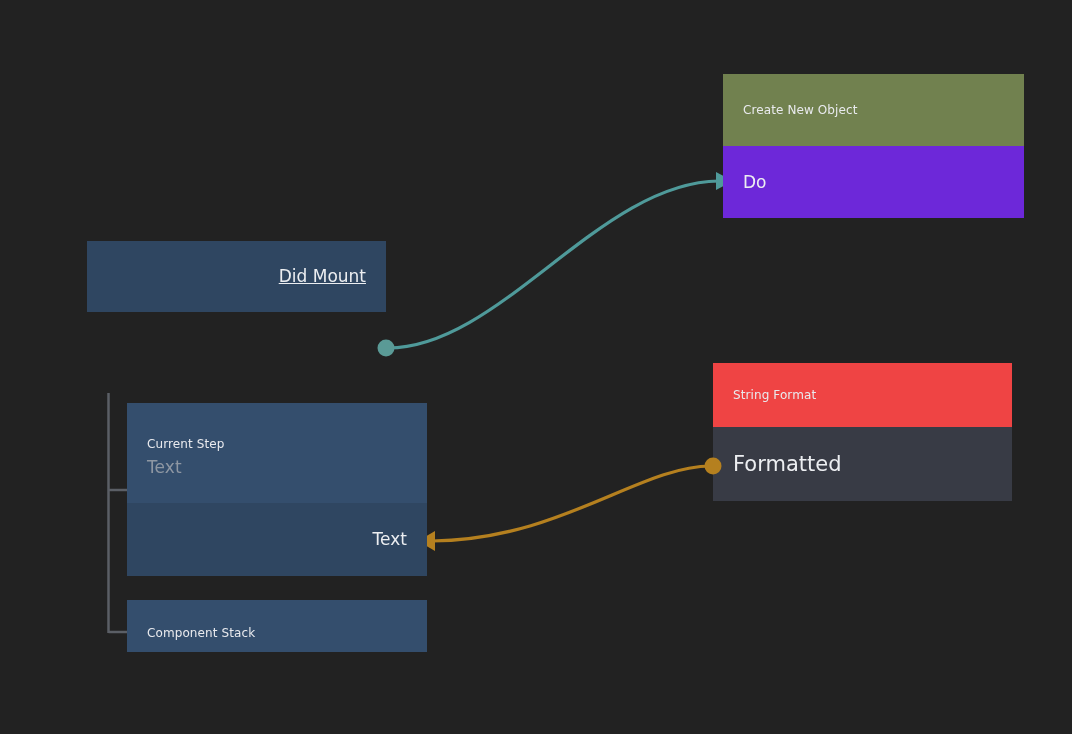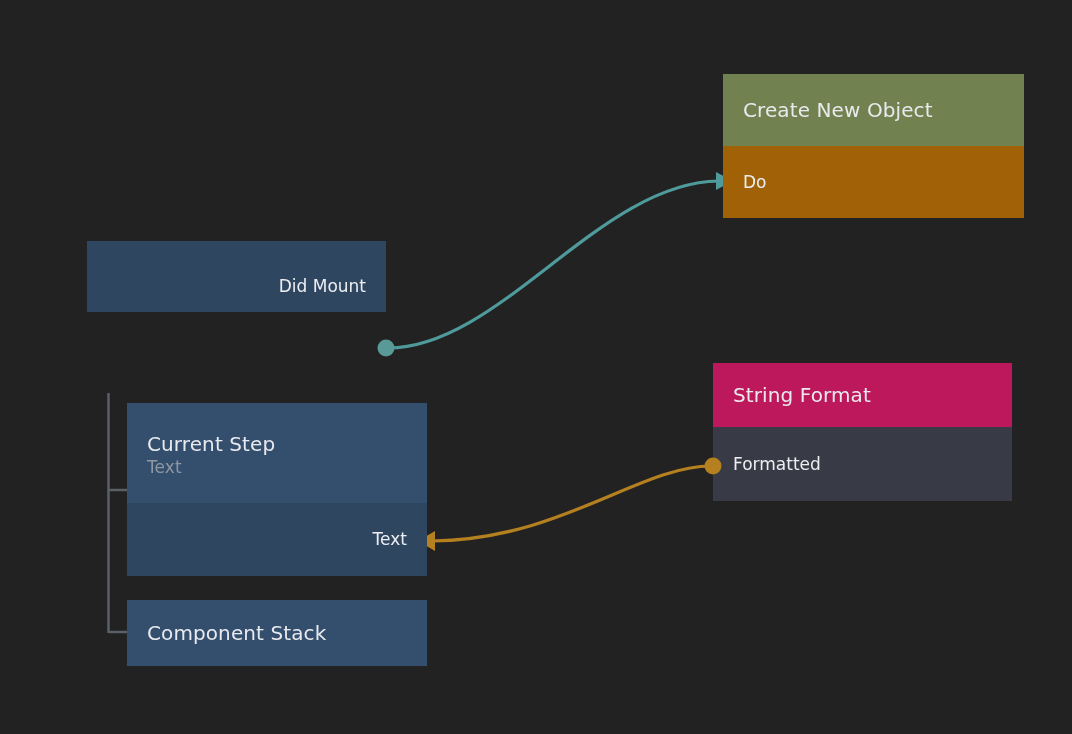--- a/index.html
+++ b/index.html
@@ -31,21 +31,21 @@
     overflow: hidden;
   }
   .node-header {
     box-sizing: border-box;
     display: flex;
     flex-direction: column;
     justify-content: center;
     padding: 0 20px;
   }
   .node-title {
-    font-size: 20px;
+    font-size: 12px;
     line-height: 25px;
     color: #e9eaee;
     letter-spacing: 0.1px;
     white-space: nowrap;
   }
   .node-subtitle {
     font-size: 17px;
     line-height: 21px;
     color: #8e97a3;
     letter-spacing: 0.1px;
@@ -68,43 +68,43 @@
     right: 20px;
   }
   .port-row.in {
     left: 20px;
   }
 
   
   .n-popup { left: 87px; top: 241px; width: 299px; height: 142px; }
   .n-popup .node-header { height: 71px; background: #344e6d; }
   .n-popup .node-body   { height: 71px; background: #2f4661; }
-  .n-popup .port-row.out { top: 10px; height: 71px; }
+  .n-popup .port-row.out { top: 0; height: 71px; text-decoration: underline; }
 
   
   .n-step { left: 127px; top: 403px; width: 300px; height: 209px; }
   .n-step .node-header { height: 100px; background: #344e6d; padding-top: 4px; }
   .n-step .node-body   { height: 73px; background: #2f4661; }
   .n-step .port-row.out { top: 0; height: 73px; }
 
   
-  .n-stack { left: 127px; top: 600px; width: 300px; height: 66px; }
+  .n-stack { left: 127px; top: 600px; width: 300px; height: 52px; }
   .n-stack .node-header { height: 66px; background: #344e6d; }
 
   
   .n-create { left: 723px; top: 74px; width: 301px; height: 144px; }
   .n-create .node-header { height: 72px; background: #71814f; }
-  .n-create .node-body   { height: 72px; background: #a16207; }
+  .n-create .node-body   { height: 72px; background: #6d28d9; }
   .n-create .port-row.in { top: 0; height: 72px; }
 
   
   .n-format { left: 713px; top: 363px; width: 299px; height: 138px; }
-  .n-format .node-header { height: 64px; background: #be185d; }
+  .n-format .node-header { height: 64px; background: #ef4444; }
   .n-format .node-body   { height: 74px; background: #383b45; }
-  .n-format .port-row.out-left { position: absolute; left: 20px; top: 0; height: 74px; display: flex; align-items: center; font-size: 17px; color: #eceef1; white-space: nowrap; }
+  .n-format .port-row.out-left { position: absolute; left: 20px; top: 0; height: 74px; display: flex; align-items: center; font-size: 21px; color: #eceef1; white-space: nowrap; }
 
   .tree-lines { position: absolute; left: 0; top: 0; width: 1072px; height: 734px; pointer-events: none; }
 </style>
 </head>
 <body>
 
 <div id="canvas">
 
   <svg class="tree-lines" viewBox="0 0 1072 734" width="1072" height="734">
     <path d="M108.5 393 L108.5 633" stroke="#5b5f66" stroke-width="2.5" fill="none"></path>

